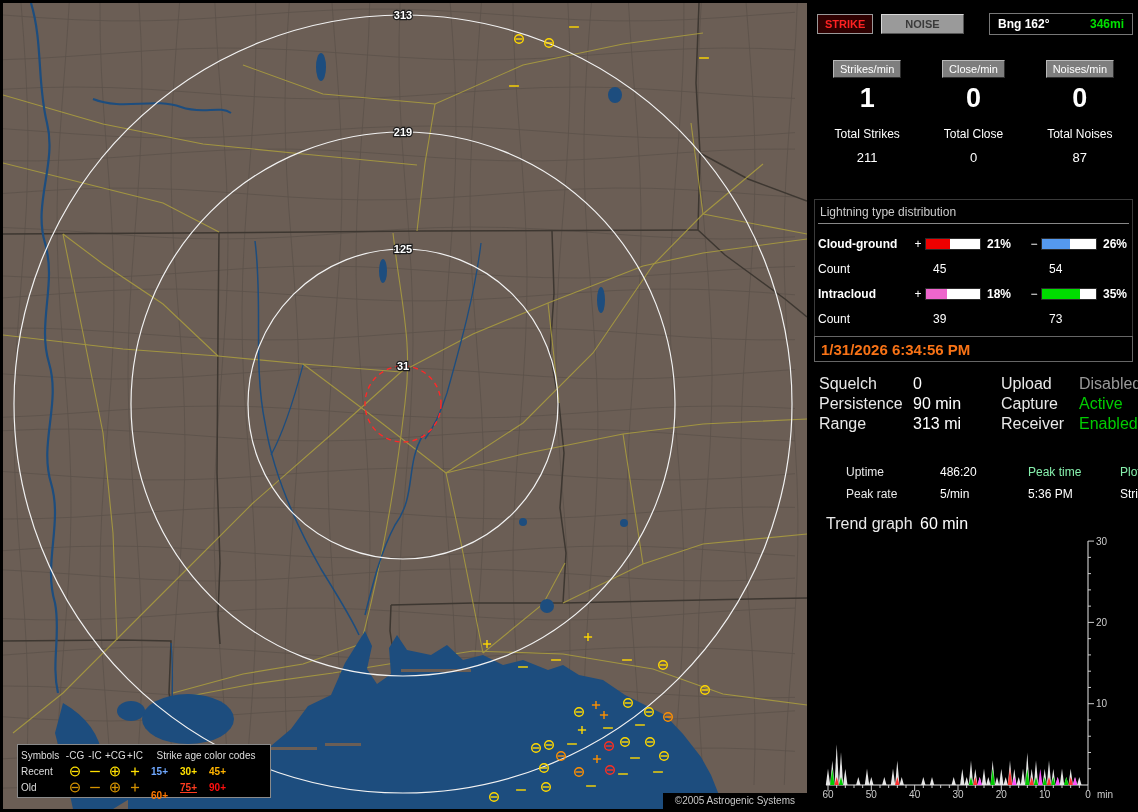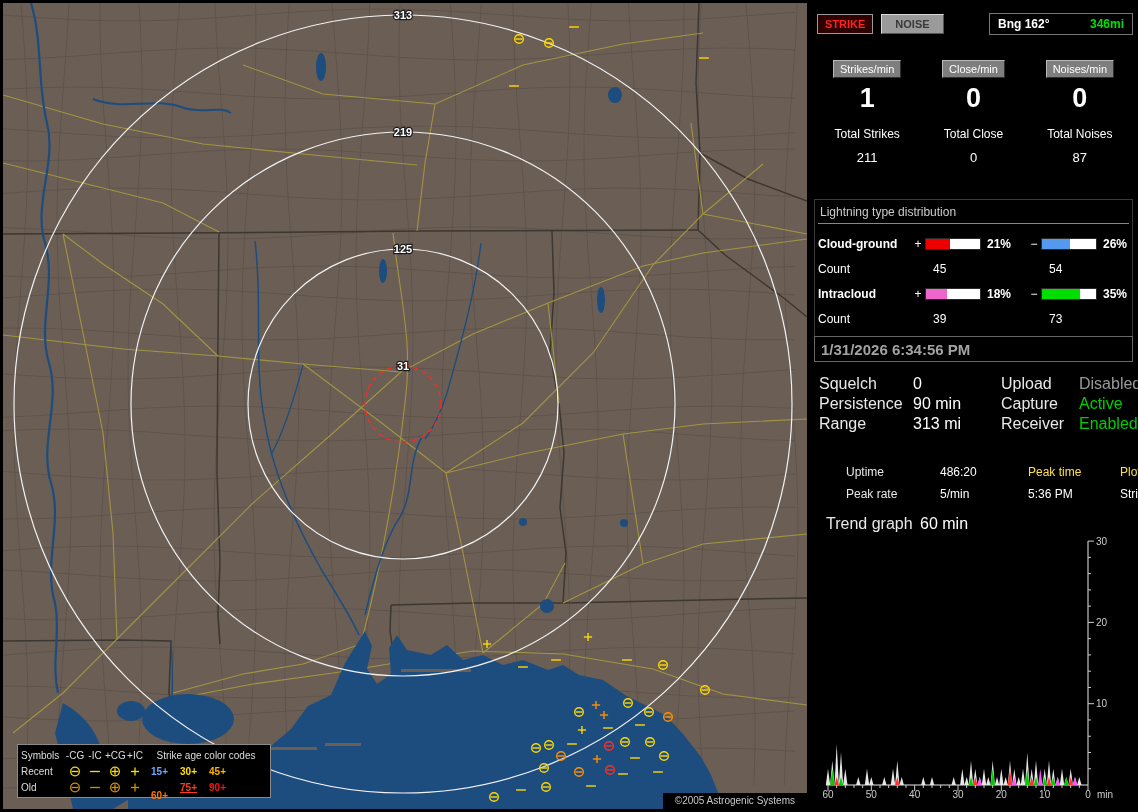--- a/index.html
+++ b/index.html
@@ -16,21 +16,21 @@
   .lg-age{width:29px;text-align:center;font-weight:bold;}
   .lg-title{flex:1;text-align:center;}
   .copyright{position:absolute;right:0;bottom:0;background:#000;color:#c8c8c8;font-size:10px;
              padding:2px 12px 3px;}
   
   .panel{position:absolute;left:812px;top:3px;width:323px;height:806px;background:#000;color:#fff;}
   .topbar{position:absolute;top:9px;left:5px;right:2px;height:24px;display:flex;align-items:center;}
   .btn-strike{background:#2e0000;color:#ff2222;border:1px solid #999;
               font:bold 11px "Liberation Sans",sans-serif;padding:3px 7px;margin-right:8px;cursor:pointer;}
   .btn-noise{background:#9a9a9a;color:#3a3a3a;border:1px solid #555;border-top-color:#d8d8d8;
-             border-left-color:#d8d8d8;font:bold 11px "Liberation Sans",sans-serif;padding:3px 13px;cursor:pointer;}
+             border-left-color:#d8d8d8;font:bold 11px "Liberation Sans",sans-serif;padding:3px 23px;cursor:pointer;}
   .bng{margin-left:auto;display:flex;border:1px solid #777;background:#000;padding:3px 8px;
        width:126px;justify-content:space-between;align-items:center;}
   .bng-label{color:#fff;font-weight:bold;font-size:12px;}
   .bng-dist{font-weight:bold;font-size:12px;}
   .stats{position:absolute;top:56px;left:2px;right:2px;display:grid;grid-template-columns:repeat(3,1fr);
          text-align:center;}
   .rate-btn{display:inline-block;background:#7e7e7e;border:1px solid #b8b8b8;border-bottom-color:#2e2e2e;
             border-right-color:#2e2e2e;color:#fff;font-size:11px;padding:2px 6px;cursor:pointer;}
   .rate-val{font-size:27px;font-weight:bold;color:#fff;margin-top:5px;}
   .rate-tlabel{font-size:12px;color:#fff;margin-top:13px;}
@@ -39,30 +39,30 @@
   .dist-title{color:#ccc;font-size:12px;padding:1px 2px 4px;border-bottom:1px solid #888;margin-bottom:7px;}
   .dist-row{display:grid;grid-template-columns:93px 14px 56px 46px 14px 56px 38px;align-items:center;
             height:25px;font-size:12px;color:#fff;}
   .dist-name{font-weight:bold;}
   .sign{text-align:center;}
   .bar{height:10px;background:#fff;border:1px solid #2a2a2a;overflow:hidden;display:block;}
   .bar-fill{display:block;height:100%;}
   .pct{font-weight:bold;padding-left:6px;}
   .cnt{padding-left:8px;}
   .datetime-box{position:absolute;top:333px;left:2px;right:2px;height:24px;border:1px solid #666;
-                display:flex;align-items:center;padding-left:6px;color:#a3a3a3;font-weight:bold;
+                display:flex;align-items:center;padding-left:6px;color:#f97316;font-weight:bold;
                 font-size:15px;background:#000;}
   .settings{position:absolute;top:371px;left:2px;right:2px;font-size:16px;}
   .set-row{display:grid;grid-template-columns:94px 88px 78px auto;height:20px;align-items:center;
            padding-left:5px;}
   .status{position:absolute;top:458px;left:2px;right:2px;font-size:12px;margin-left:27px;}
   .st-row{grid-template-columns:94px 88px 92px auto;height:22px;}
   .lbl{color:#e8e8e8;}
   .val{color:#fff;}
-  .hdr{color:#fde047;}
+  .hdr{color:#86efac;}
   .trend-head{position:absolute;top:512px;left:14px;display:flex;font-size:16px;color:#fff;}
   .trend-head .lbl{width:94px;}
   #trend-svg{position:absolute;top:530px;left:0;}
 </style>
 </head>
 <body>
 
 <div class="app">
 
   <div class="map-wrap">

